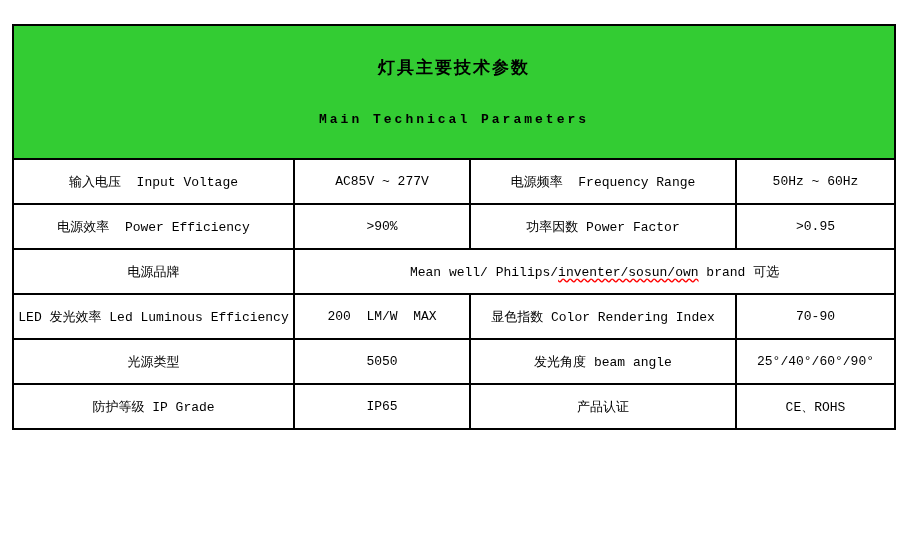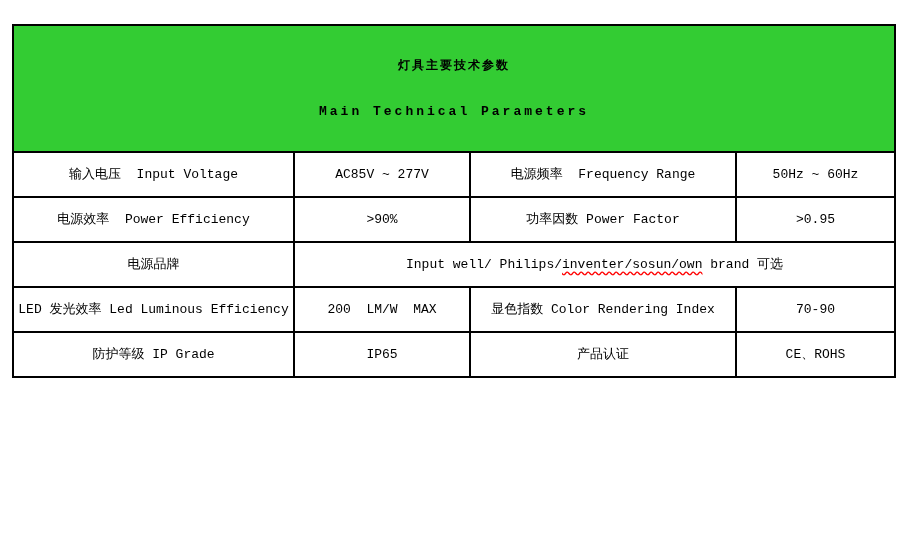--- a/index.html
+++ b/index.html
@@ -36,25 +36,24 @@
     height: 43px;
     overflow: hidden;
   }
   td.header-cell {
     background: #33cc33;
     color: #ffffff;
     height: 64px;
     padding: 0;
   }
   .h-zh {
-    font-size: 12px;
+    font-size: 17px;
     font-weight: bold;
     letter-spacing: 2px;
     line-height: 1.5;
-    font-family: Liberation Serif, serif;
   }
   .h-en {
     font-size: 13px;
     font-weight: bold;
     letter-spacing: 3px;
     line-height: 1.3;
   }
   .wavy {
     text-decoration: underline wavy #ff0000;
     text-decoration-skip-ink: none;
@@ -94,30 +93,36 @@
 
       <tr>
         <td>电源效率  Power Efficiency</td>
         <td>&gt;90%</td>
         <td>功率因数 Power Factor</td>
         <td>&gt;0.95</td>
       </tr>
 
       <tr>
         <td>电源品牌</td>
-        <td colspan="3"><span>Input well/ Philips/</span><span class="wavy">inventer/sosun/own</span><span> brand 可选</span></td>
+        <td colspan="3"><span>Mean well/ Philips/</span><span class="wavy">inventer/sosun/own</span><span> brand 可选</span></td>
       </tr>
 
       <tr>
         <td>LED 发光效率 Led Luminous Efficiency</td>
         <td>200  LM/W  MAX</td>
         <td>显色指数 Color Rendering Index</td>
         <td>70-90</td>
       </tr>
 
+      <tr>
+        <td>光源类型</td>
+        <td>5050</td>
+        <td>发光角度 beam angle</td>
+        <td>25°/40°/60°/90°</td>
+      </tr>
 
 
 
 
       <tr>
         <td>防护等级 IP Grade</td>
         <td>IP65</td>
         <td>产品认证</td>
         <td>CE、ROHS</td>
       </tr>

